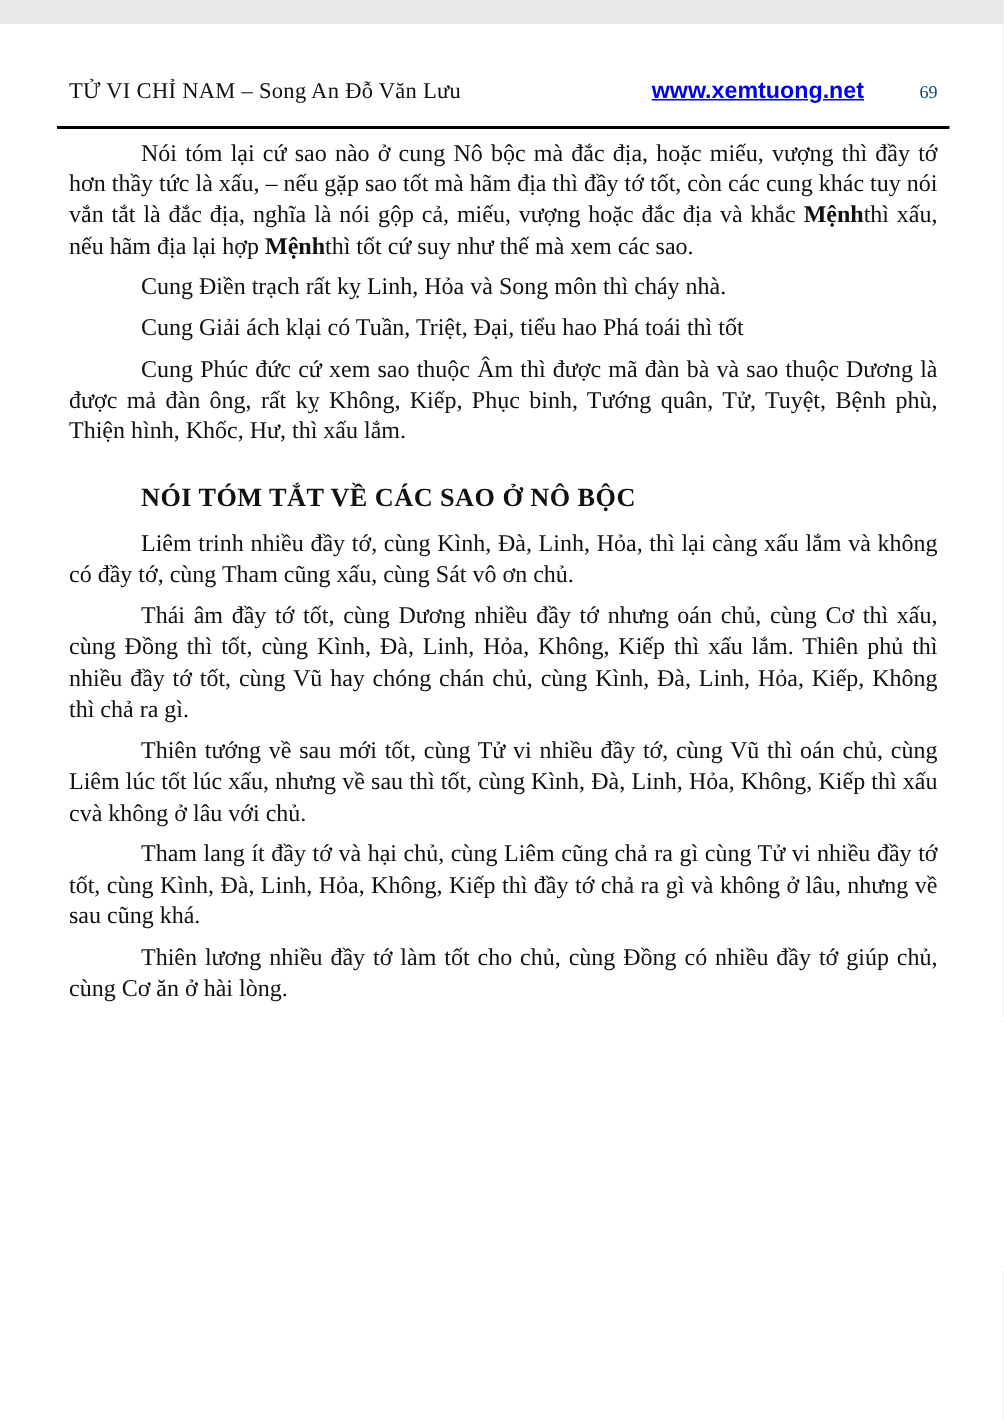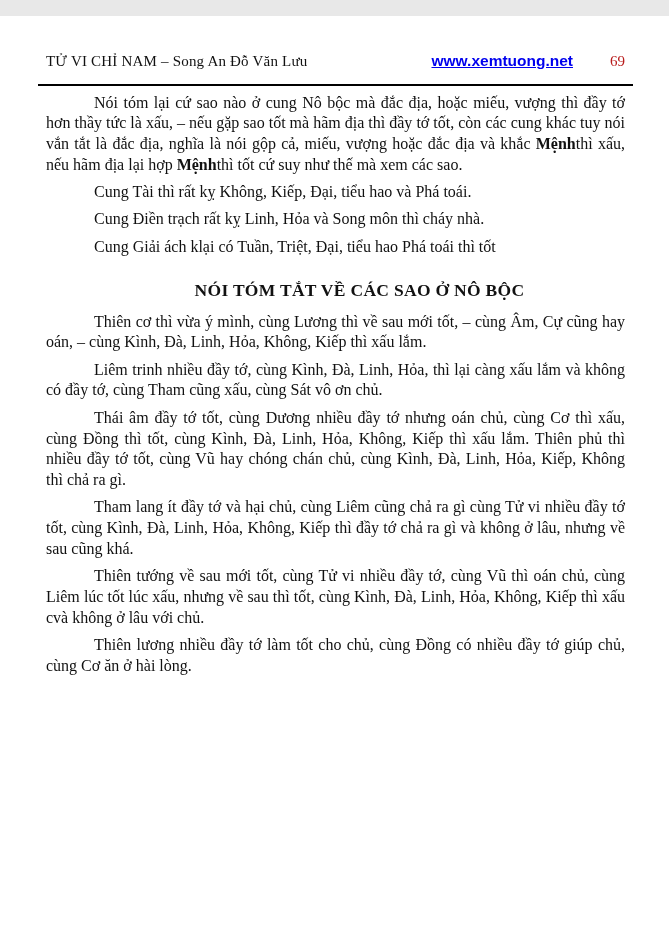--- a/index.html
+++ b/index.html
@@ -33,22 +33,22 @@
   }
   .site-link {
     font-family: "Liberation Sans", sans-serif;
     font-weight: bold;
     font-size: 15.5px;
     color: #0000ee;
     text-decoration: underline;
     cursor: pointer;
   }
   .page-number {
-    font-size: 15px;
-    color: #b91c1c;
+    font-size: 12px;
+    color: #0c4a6e;
     margin-left: -7px; 
     padding-left: 44px;
   }
   .header-rule {
     border: none;
     border-top: 2px solid #000000;
     margin: 14px -8px 4px -8px;
   }
   .doc-content { margin-top: 2px; }
   .para {
@@ -57,42 +57,41 @@
     text-align: justify;
     text-indent: 48px;
     margin: 6.5px 0;
   }
   .para .bold { font-weight: bold; }
   .section-heading {
     font-size: 17.5px;
     font-weight: bold;
     margin: 22px 0 11px 48px;
     letter-spacing: 0.3px;
-    text-align: center;
+    text-align: left;
     text-indent: 0;
   }
 </style>
 </head>
 <body>
 
 <div class="page">
   <div class="page-header">
     <span class="book-title">TỬ VI CHỈ NAM – Song An Đỗ Văn Lưu</span>
     <span class="header-right">
       <a class="site-link">www.xemtuong.net</a>
       <span class="page-number">69</span>
     </span>
   </div>
   <hr class="header-rule">
   <div class="doc-content" id="doc-content">
       <p class="para"><span>Nói tóm lại cứ sao nào ở cung Nô bộc mà đắc địa, hoặc miếu, vượng thì đầy tớ hơn thầy tức là xấu, – nếu gặp sao tốt mà hãm địa thì đầy tớ tốt, còn các cung khác tuy nói vắn tắt là đắc địa, nghĩa là nói gộp cả, miếu, vượng hoặc đắc địa  và khắc </span><span class="bold">Mệnh</span><span>thì xấu, nếu hãm địa lại hợp </span><span class="bold">Mệnh</span><span>thì tốt cứ suy như thế mà xem các sao.</span></p>
-      <p class="para"><span>Cung Tài thì rất kỵ Không, Kiếp, Đại, tiểu hao và Phá toái.</span></p>
       <p class="para"><span>Cung Điền trạch rất kỵ Linh, Hỏa và Song môn thì cháy nhà.</span></p>
       <p class="para"><span>Cung Giải ách klại có Tuần, Triệt, Đại, tiểu hao Phá toái thì tốt</span></p>
+      <p class="para"><span>Cung Phúc đức cứ xem sao thuộc Âm thì được mã đàn bà và sao thuộc Dương là được mả đàn ông, rất kỵ Không, Kiếp, Phục binh, Tướng quân, Tử, Tuyệt, Bệnh phù, Thiện hình, Khốc, Hư, thì xấu lắm.</span></p>
       <h2 class="section-heading"><span>NÓI TÓM TẮT VỀ CÁC SAO Ở NÔ BỘC</span></h2>
-      <p class="para"><span>Thiên cơ thì vừa ý mình, cùng Lương thì về sau mới tốt, – cùng Âm, Cự cũng hay oán, – cùng Kình, Đà, Linh, Hỏa, Không, Kiếp thì xấu lắm.</span></p>
       <p class="para"><span>Liêm trinh nhiều đầy tớ, cùng Kình, Đà, Linh, Hỏa, thì lại càng xấu lắm và không có đầy tớ, cùng Tham cũng xấu, cùng Sát vô ơn  chủ.</span></p>
       <p class="para"><span>Thái âm đầy tớ tốt, cùng Dương nhiều đầy tớ nhưng oán chủ, cùng Cơ thì xấu, cùng Đồng thì tốt, cùng Kình, Đà, Linh, Hỏa, Không, Kiếp thì xấu lắm. Thiên phủ thì nhiều đầy tớ tốt, cùng Vũ hay chóng chán chủ, cùng Kình, Đà, Linh, Hỏa, Kiếp, Không thì chả ra gì.</span></p>
+      <p class="para"><span>Thiên tướng về sau mới tốt, cùng Tử vi nhiều đầy tớ, cùng Vũ thì oán chủ, cùng Liêm lúc tốt lúc xấu, nhưng về sau thì tốt, cùng Kình, Đà, Linh, Hỏa, Không, Kiếp thì xấu cvà không ở lâu với chủ.</span></p>
       <p class="para"><span>Tham lang ít đầy tớ và hại chủ, cùng Liêm cũng chả ra gì cùng Tử vi nhiều đầy tớ tốt, cùng Kình, Đà, Linh, Hỏa, Không, Kiếp thì đầy tớ chả ra gì và không ở lâu, nhưng về sau cũng khá.</span></p>
-      <p class="para"><span>Thiên tướng về sau mới tốt, cùng Tử vi nhiều đầy tớ, cùng Vũ thì oán chủ, cùng Liêm lúc tốt lúc xấu, nhưng về sau thì tốt, cùng Kình, Đà, Linh, Hỏa, Không, Kiếp thì xấu cvà không ở lâu với chủ.</span></p>
       <p class="para"><span>Thiên lương nhiều đầy tớ làm tốt cho chủ, cùng Đồng có nhiều đầy tớ giúp chủ, cùng Cơ ăn ở hài lòng.</span></p>
     </div>
 </div>
 
 </body></html>

